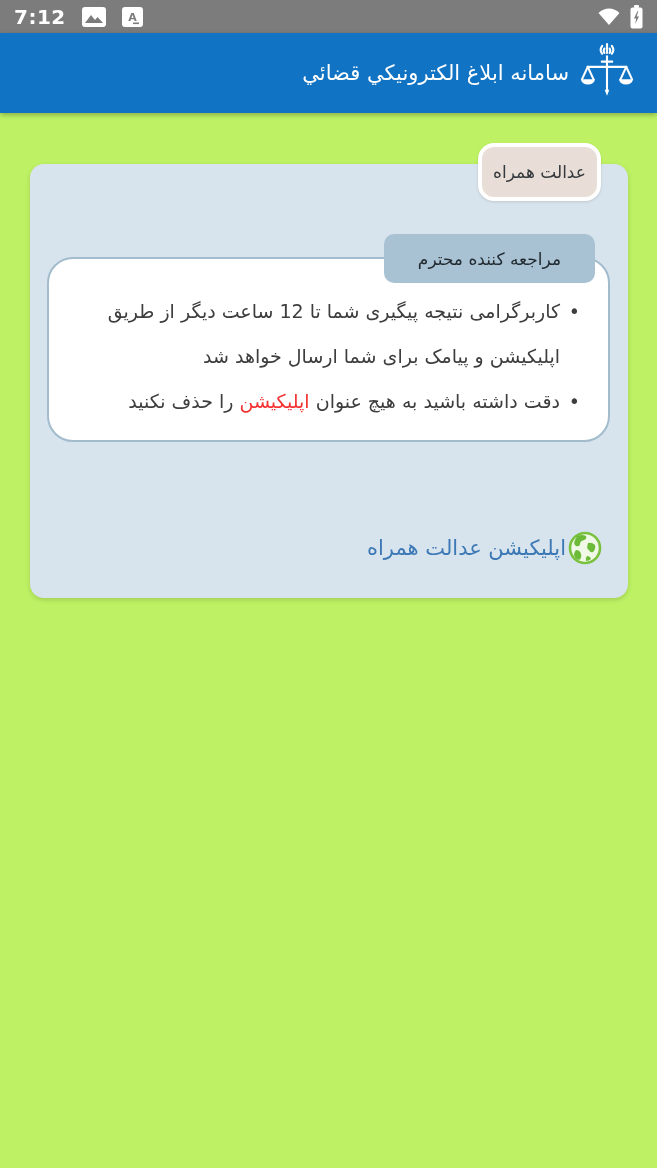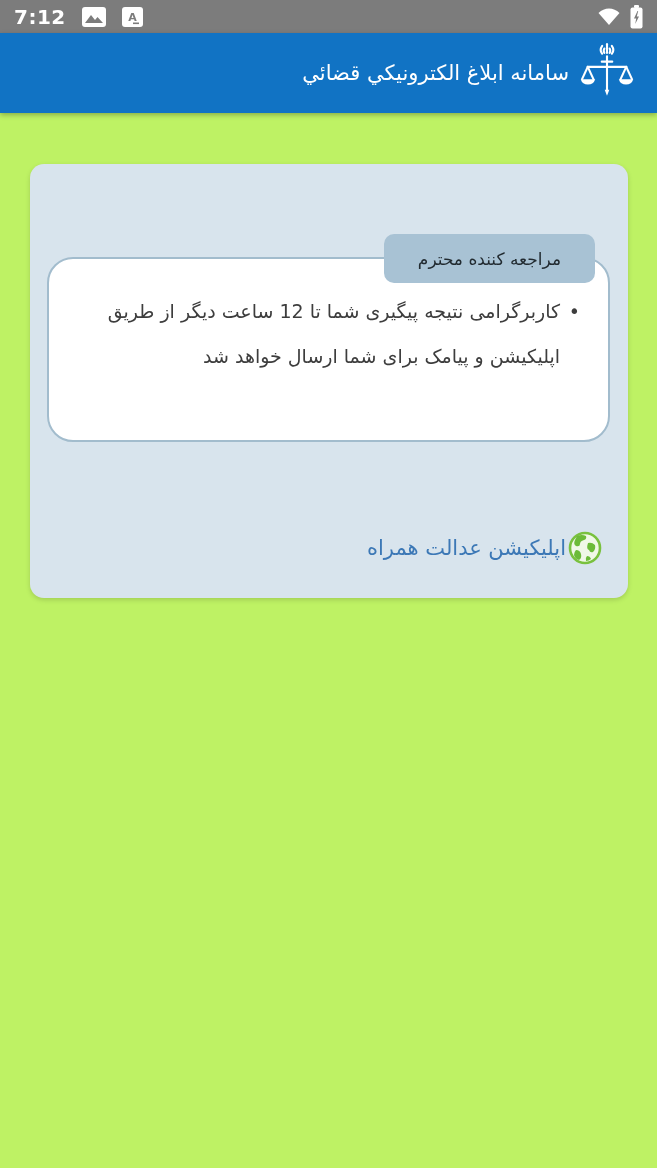--- a/index.html
+++ b/index.html
@@ -151,26 +151,28 @@
         <path d="M2 43 A 8.6 8.6 0 0 0 18.5 43 Z" fill="#ffffff"></path>
         <path d="M45.5 43 A 8.6 8.6 0 0 0 62 43 Z" fill="#ffffff"></path>
 
         <polygon points="32,62 29.4,55 34.6,55" fill="#ffffff"></polygon>
       </svg>
     </span>
   </div>
 
   <div class="card"></div>
 
+  <div class="tab-badge">عدالت همراه</div>
 
   <div class="notice-label">مراجعه کننده محترم</div>
 
   <div class="white-box">
     <ul>
         <li><span>کاربرگرامی نتیجه پیگیری شما تا 12 ساعت دیگر از طریق اپلیکیشن و پیامک برای شما ارسال خواهد شد</span></li>
+        <li><span>دقت داشته باشید به هیچ عنوان </span><span class="red-text">اپلیکیشن</span><span> را حذف نکنید</span></li>
       </ul>
   </div>
 
   <div class="link-row">
     <span class="globe">
       <svg width="34" height="34" viewBox="0 0 34 34">
         <circle cx="17" cy="17" r="15" fill="#f0f8e6" stroke="#79c13e" stroke-width="2.6"></circle>
         <path d="M9 5 q5 -2 9 0 q1 3 -2 4 q-4 1 -4 4 q0 3 -4 2 q-3 -2 -1 -6 z" fill="#6cbb38"></path>
         <path d="M20 12 q4 -1 7 2 q1 4 -2 7 q-3 1 -4 -2 q-3 -1 -1 -7 z" fill="#6cbb38"></path>
         <path d="M8 19 q4 0 5 4 q1 4 -2 6 q-4 -1 -5 -5 q0 -3 2 -5 z" fill="#6cbb38"></path>

